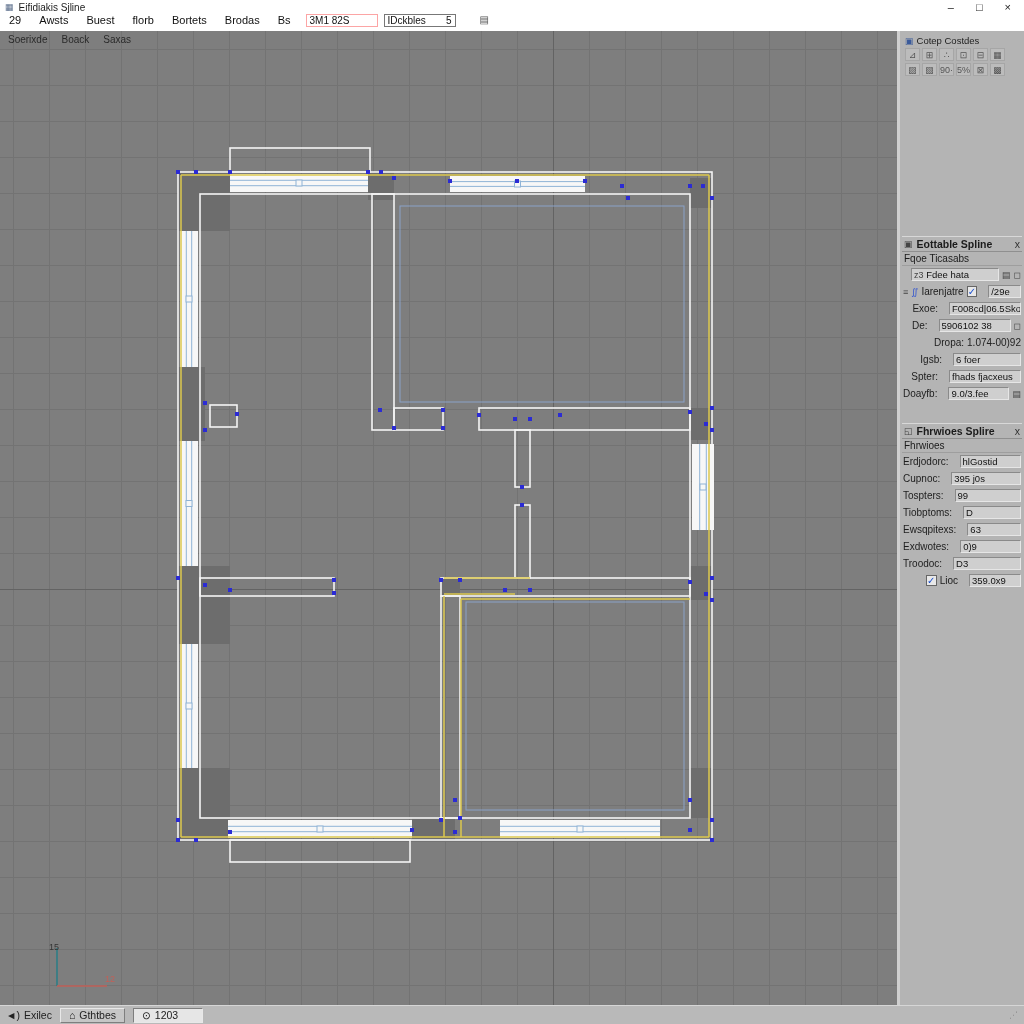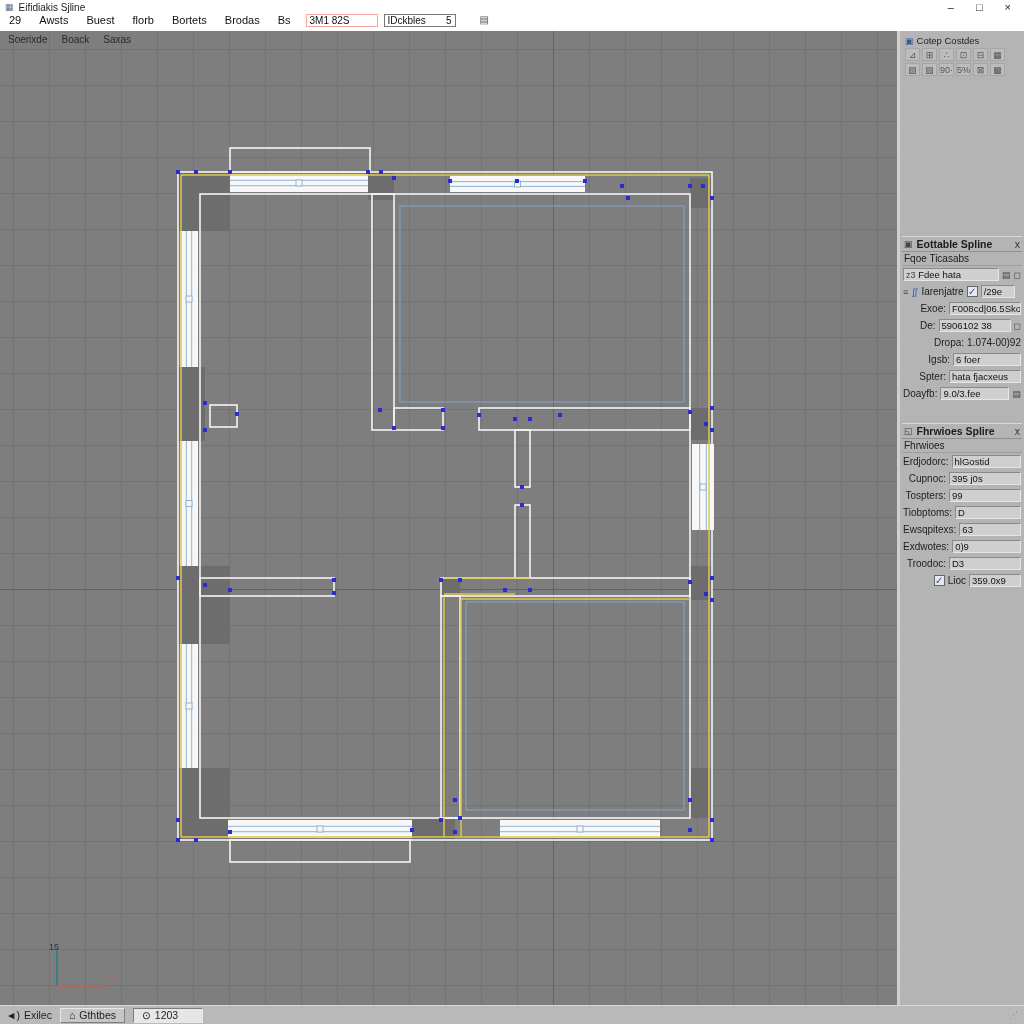--- a/index.html
+++ b/index.html
@@ -48,21 +48,21 @@
   .ro-head { display:flex; align-items:center; gap:4px; height:16px; font-weight:bold; font-size:10.5px;
              border-top:1px solid #d8d8d8; border-bottom:1px solid #8f8f8f; padding:0 2px; }
   .ro-head .ro-icon { font-weight:normal; color:#444; font-size:9px; }
   .ro-head .ro-close { margin-left:auto; font-weight:normal; color:#333; }
   .ro-sub { height:14px; display:flex; align-items:center; padding:0 2px; font-size:10px;
             border-bottom:1px solid #9e9e9e; }
   .prow { display:flex; align-items:center; height:17px; padding:0 1px; gap:3px; }
   .plabel { flex:0 0 auto; margin-left:auto; text-align:right; color:#1d1d1d; }
   .pfield { background:#cfcfcf; border:1px solid; border-color:#8a8a8a #e6e6e6 #e6e6e6 #8a8a8a;
             height:13px; display:flex; align-items:center; padding:0 2px; overflow:hidden;
-            white-space:nowrap; font-size:9.5px; color:#111; }
+            white-space:nowrap; font-size:9.5px; color:#111;margin-left:8px; }
   .pfield.grow { flex:1 1 auto; }
   .plain-val { font-size:10px; color:#222; }
   .mini-icon { color:#444; font-size:9px; }
   .mini-icon.blue { color:#2a4fd0; }
   .cbx { width:11px; height:11px; background:#e8e8e8; border:1px solid #666; color:#1a4fd0;
          font-size:10px; line-height:9px; text-align:center; }
 
   
   .statusbar { position:absolute; bottom:0; left:0; right:0; height:19px; background:#b9b9b9;
                border-top:1px solid #d6d6d6; display:flex; align-items:center; gap:8px;
@@ -305,21 +305,21 @@
         <div class="prow">
           <span class="plabel">Dropa:</span>
           <span class="plain-val">1.074-00)92</span>
         </div>
         <div class="prow">
           <span class="plabel">Igsb:</span>
           <span class="pfield" style="width: 68px;">6 foer</span>
         </div>
         <div class="prow">
           <span class="plabel">Spter:</span>
-          <span class="pfield" style="width: 72px;">hata fjacxeus</span>
+          <span class="pfield" style="width: 72px;">fhads fjacxeus</span>
         </div>
         <div class="prow">
           <span class="plabel">Doayfb:</span>
           <span class="pfield" style="width: 72px;">9.0/3.fee</span>
           <span class="mini-icon">▤</span>
         </div>
       </div>
   </div>
 
   <div class="rollout" style="top:392px;">

